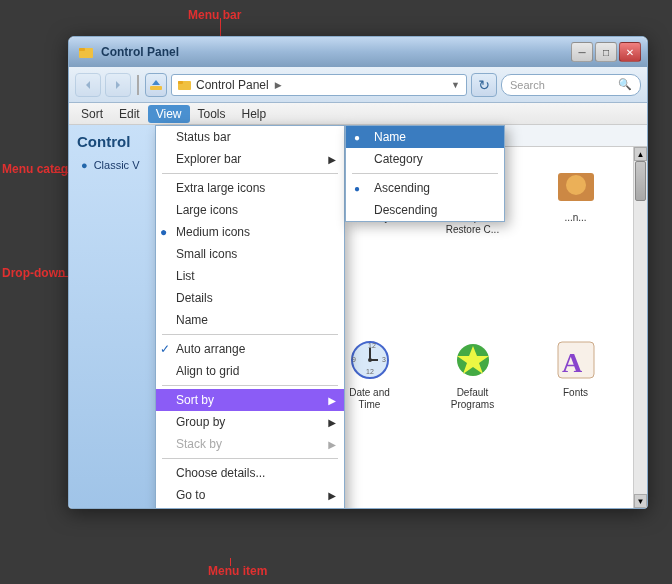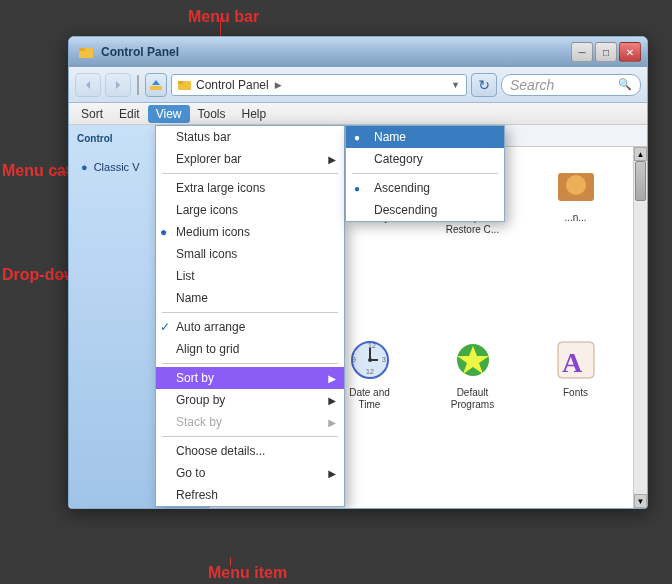--- a/index.html
+++ b/index.html
@@ -140,24 +140,24 @@
 
     
     .sidebar {
       width: 140px;
       background: linear-gradient(to bottom, #c8e0f8, #a0c4e8);
       border-right: 1px solid #8aaccc;
       padding: 8px;
       overflow: hidden;
     }
     .sidebar-label {
-      font-size: 10px;
+      font-size: 15px;
       font-weight: bold;
       color: #1a4a7a;
-      margin-bottom: 14px;
+      margin-bottom: 6px;
     }
     .sidebar-item {
       font-size: 11px;
       color: #1a3a6a;
       padding: 3px 4px;
       border-radius: 3px;
       cursor: pointer;
       display: flex;
       align-items: center;
       gap: 4px;
@@ -304,21 +304,21 @@
     }
     .submenu .menu-row.highlighted {
       background: #3a7cc0;
       color: #fff;
     }
 
     
     .ann-label {
       position: absolute;
       color: #e03030;
-      font-size: 16px;
+      font-size: 12px;
       font-weight: bold;
     }
   </style>
 </head>
 <body>
 
 <div class="ann-label" style="top:8px; left:188px;">Menu bar</div>
 <div style="position:absolute; top:18px; left:220px; width:1px; height:20px; background:#e03030;"></div>
 
 <div class="ann-label" style="top:162px; left:2px;">Menu category</div>
@@ -374,21 +374,21 @@
       <svg width="14" height="14" viewBox="0 0 14 14" style="margin-right:4px;">
         <rect x="0" y="3" width="13" height="9" rx="1" fill="#f0c040"></rect>
         <rect x="0" y="3" width="5" height="3" rx="1" fill="#e8a820"></rect>
       </svg>
       <span>Control Panel</span>
       <span style="margin-left:6px; font-size:9px; color:#666;">▶</span>
       <span style="margin-left:auto; font-size:9px; color:#666;">▼</span>
     </div>
     <div class="nav-btn" style="font-size:14px; color:#336699;">↻</div>
     <div class="search-bar">
-      <span style="color:#999; font-size:14px;font-style:italic;">Search</span>
+      <span style="color:#999; font-size:11px;">Search</span>
       <span class="search-icon-inner">🔍</span>
     </div>
   </div>
 
   <div class="menu-bar">
     <div class="menu-item-top">Sort</div>
     <div class="menu-item-top">Edit</div>
     <div class="menu-item-top active">View</div>
     <div class="menu-item-top">Tools</div>
     <div class="menu-item-top">Help</div>
@@ -526,20 +526,21 @@
 
   <div class="dropdown-menu">
     <div class="menu-row">Status bar</div>
     <div class="menu-row">Explorer bar <span class="submenu-arrow">▶</span></div>
     <div class="menu-separator"></div>
     <div class="menu-row">Extra large icons</div>
     <div class="menu-row">Large icons</div>
     <div class="menu-row"><span class="check">●</span>Medium icons</div>
     <div class="menu-row">Small icons</div>
     <div class="menu-row">List</div>
+    <div class="menu-row">Details</div>
     <div class="menu-row">Name</div>
     <div class="menu-separator"></div>
     <div class="menu-row"><span class="check">✓</span>Auto arrange</div>
     <div class="menu-row">Align to grid</div>
     <div class="menu-separator"></div>
     <div class="menu-row highlighted">Sort by <span class="submenu-arrow" style="color:#fff;">▶</span></div>
     <div class="menu-row">Group by <span class="submenu-arrow">▶</span></div>
     <div class="menu-row grayed">Stack by <span class="submenu-arrow">▶</span></div>
     <div class="menu-separator"></div>
     <div class="menu-row">Choose details...</div>

